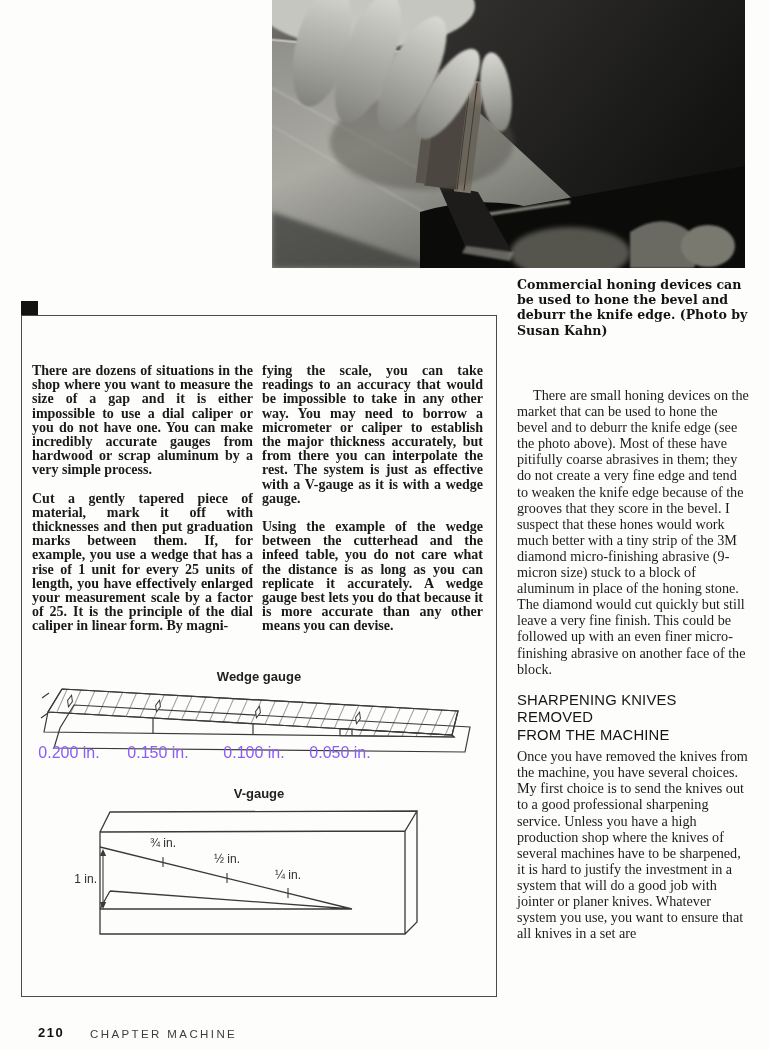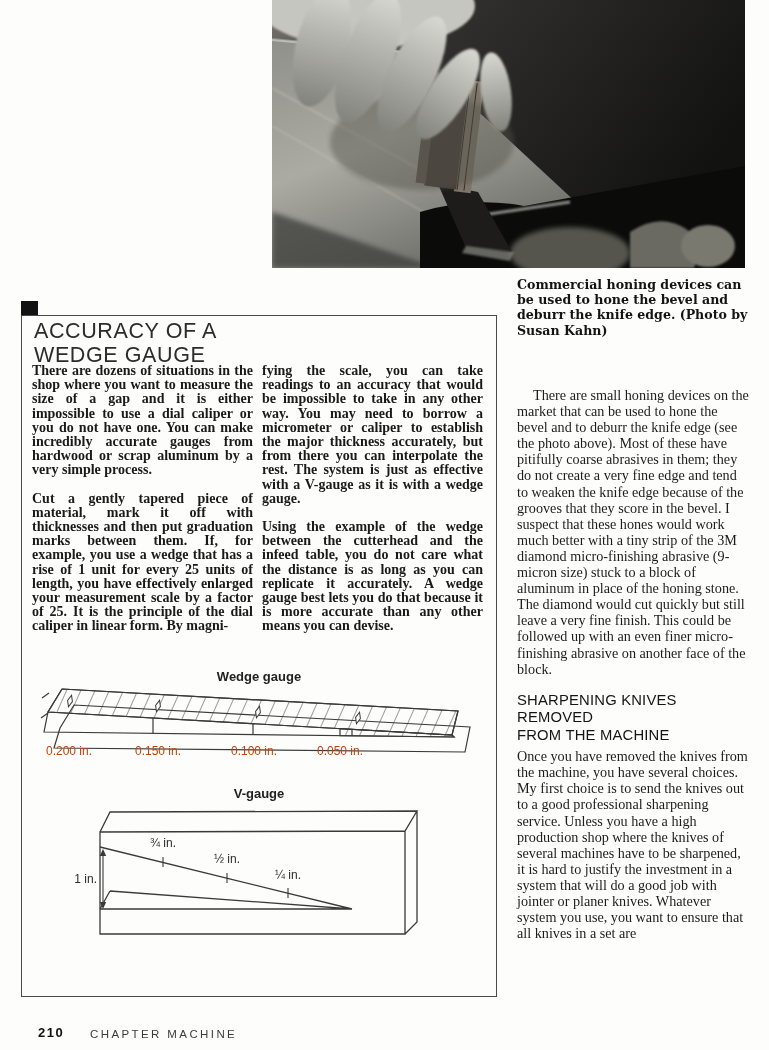--- a/index.html
+++ b/index.html
@@ -43,21 +43,21 @@
     position:absolute;left:0;right:0;text-align:center;
     font-family:"Liberation Sans",sans-serif;font-weight:700;
     font-size:13px;color:#222;
   }
   .wedge-title{top:353px;}
   .v-title{top:470px;}
   .wedge-svg{position:absolute;left:18px;top:369px;}
   .v-svg{position:absolute;left:38px;top:483px;}
   .wedge-label{
     position:absolute;top:428px;transform:translateX(-50%);white-space:nowrap;
-    font-family:"Liberation Sans",sans-serif;font-size:12px;color:#c2410c;
+    font-family:"Liberation Sans",sans-serif;font-size:16px;color:#8b5cf6;
   }
 
   
   .main-col{
     position:absolute;left:517px;top:387px;width:232px;
     font-family:"Liberation Serif",serif;font-size:14.2px;line-height:16.1px;color:#1c1c1c;
   }
   .main-col p{margin:0;}
   .main-col .indent{text-indent:16px;}
   .main-heading{
@@ -150,24 +150,20 @@
       <ellipse cx="224" cy="92" rx="15" ry="40" transform="rotate(-8 224 92)" fill="url(#pskin)" filter="url(#soft2)"></ellipse>
     </g>
   </svg>
 </div>
 
 <div class="caption">Commercial honing devices can be used to hone the bevel and deburr the knife edge. (Photo by Susan Kahn)</div>
 
 <div class="corner-square"></div>
 <div class="sidebox">
 
-  <div class="sidebox-title">
-    <div>ACCURACY OF A</div>
-    <div>WEDGE GAUGE</div>
-  </div>
 
   <div class="boxcol col1">
     <p>There are dozens of situations in the shop where you want to measure the size of a gap and it is either impossible to use a dial caliper or you do not have one. You can make incredibly accurate gauges from hardwood or scrap aluminum by a very simple process.</p>
     <p>Cut a gently tapered piece of material, mark it off with thicknesses and then put graduation marks between them. If, for example, you use a wedge that has a rise of 1 unit for every 25 units of length, you have effectively enlarged your measurement scale by a factor of 25. It is the principle of the dial caliper in linear form. By magni-</p>
   </div>
 
   <div class="boxcol col2">
     <p>fying the scale, you can take readings to an accuracy that would be impossible to take in any other way. You may need to borrow a micrometer or caliper to establish the major thickness accurately, but from there you can interpolate the rest. The system is just as effective with a V-gauge as it is with a wedge gauge.</p>
     <p>Using the example of the wedge between the cutterhead and the infeed table, you do not care what the distance is as long as you can replicate it accurately. A wedge gauge best lets you do that because it is more accurate than any other means you can devise.</p>
   </div>

